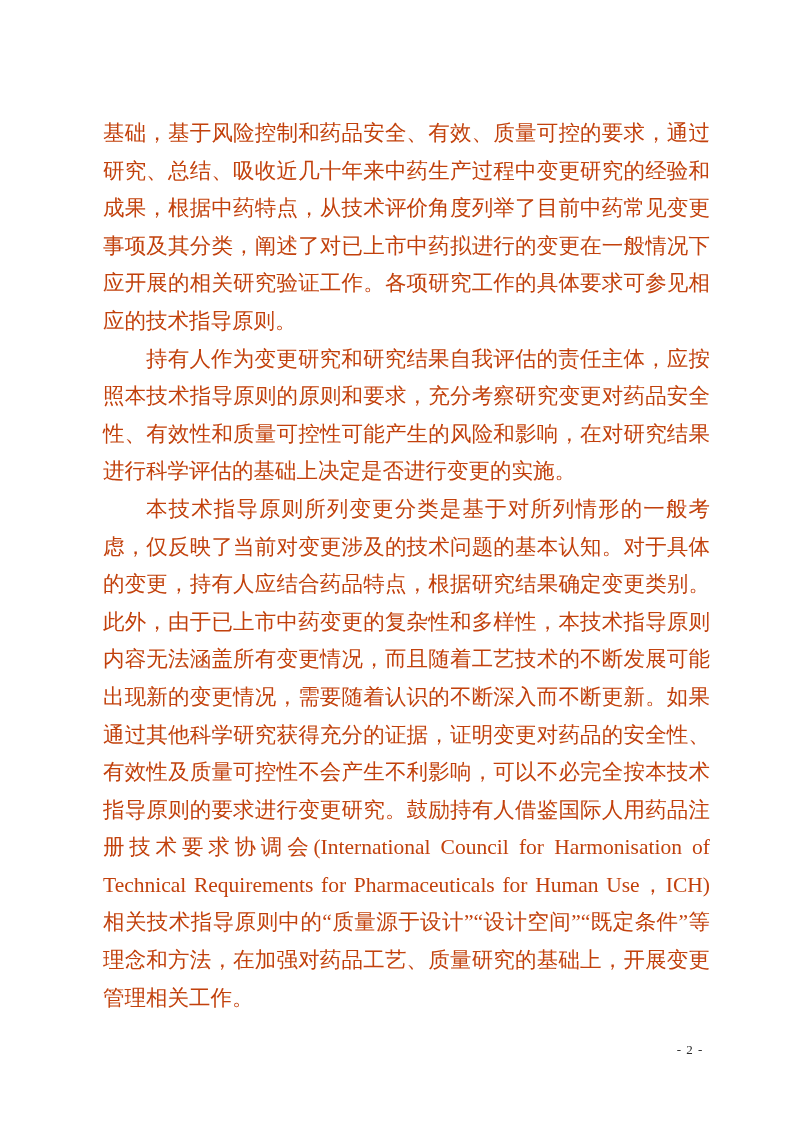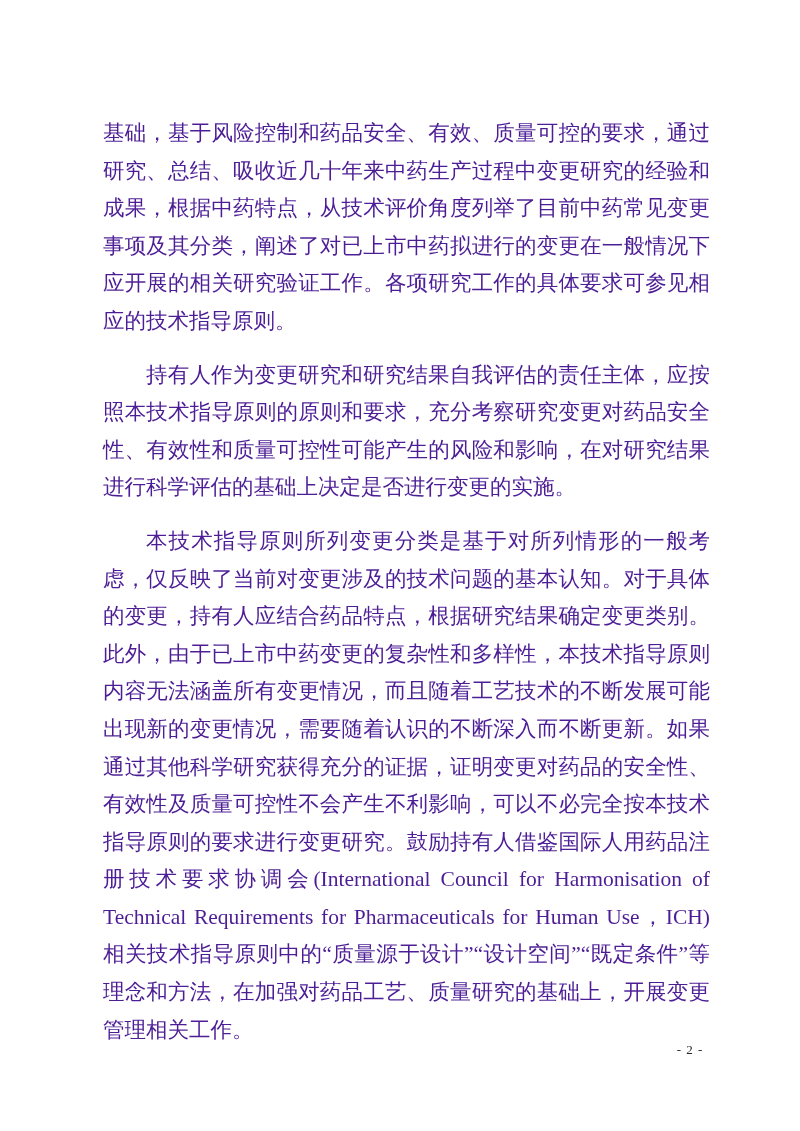--- a/index.html
+++ b/index.html
@@ -13,33 +13,32 @@
     height: 1131px;
     background: #ffffff;
     overflow: hidden;
     font-family: "Liberation Serif", serif;
   }
   .content {
     position: absolute;
     left: 103px;
     top: 115px;
     width: 607px;
-    color: #4c1d95;
+    color: #c2410c;
     font-size: 21.5px;
     line-height: 37.6px;
     text-align: justify;
     text-justify: inter-ideograph;
   }
   .content p {
     margin: 0;
     padding: 0;
   }
   .content p.indent {
     text-indent: 2em;
-    margin-top: 16px;
   }
   .page-num {
     position: absolute;
     left: 660px;
     top: 1042px;
     width: 60px;
     text-align: center;
     font-size: 13px;
     letter-spacing: 1px;
     color: #2a2a2a;

